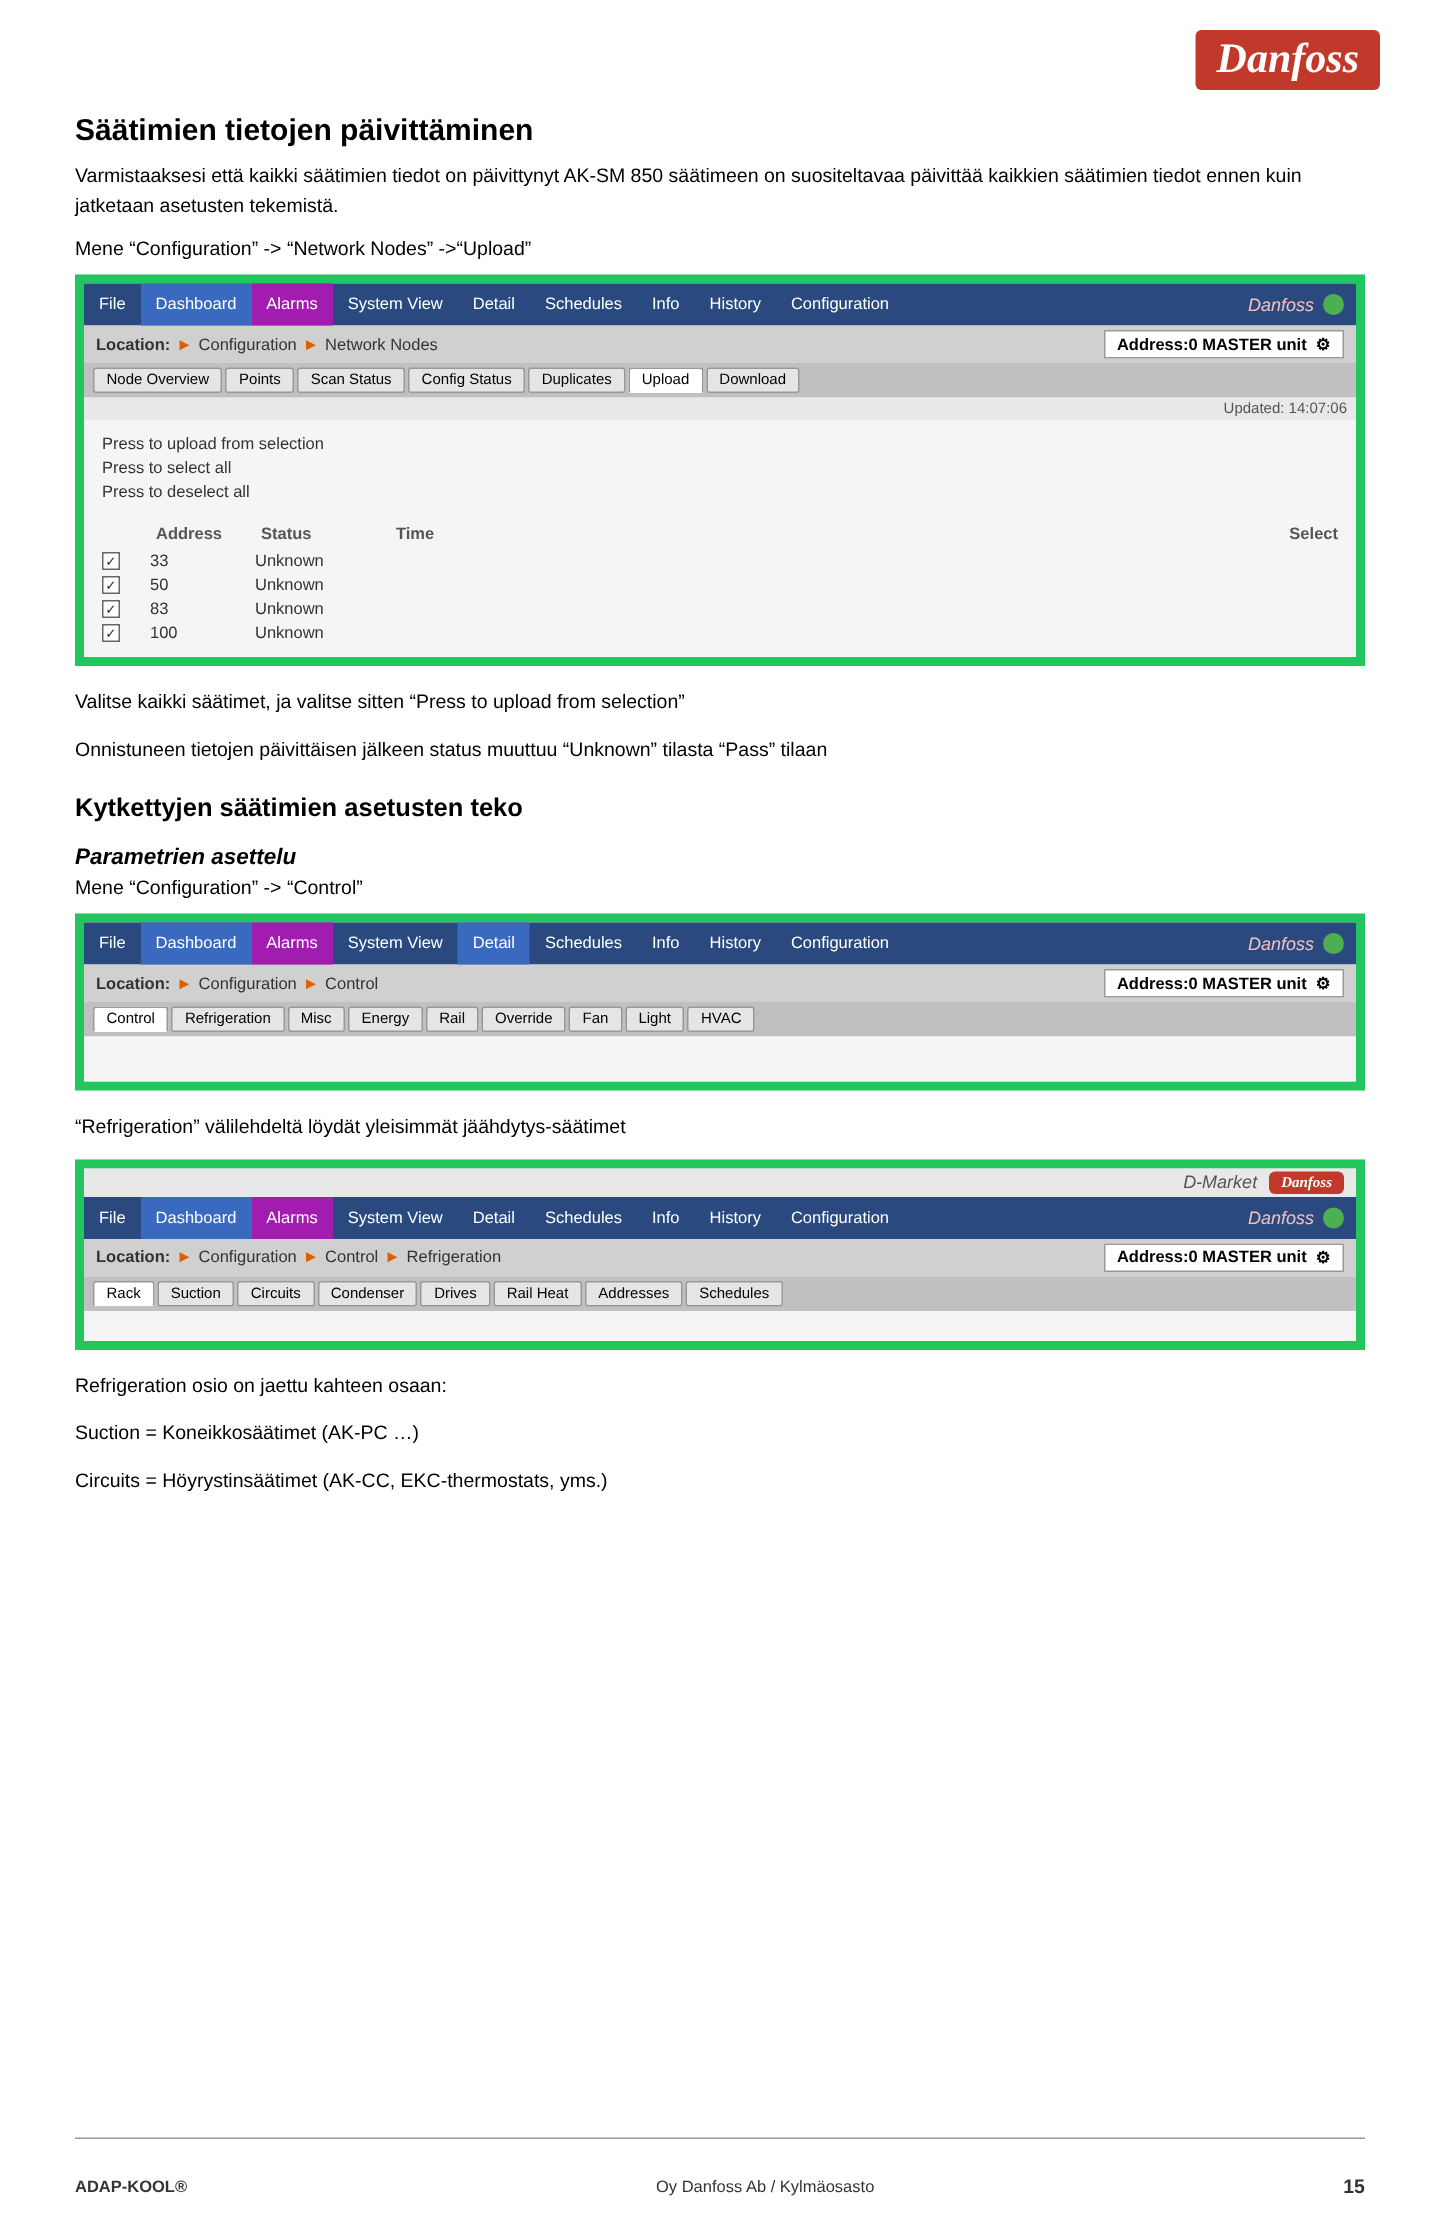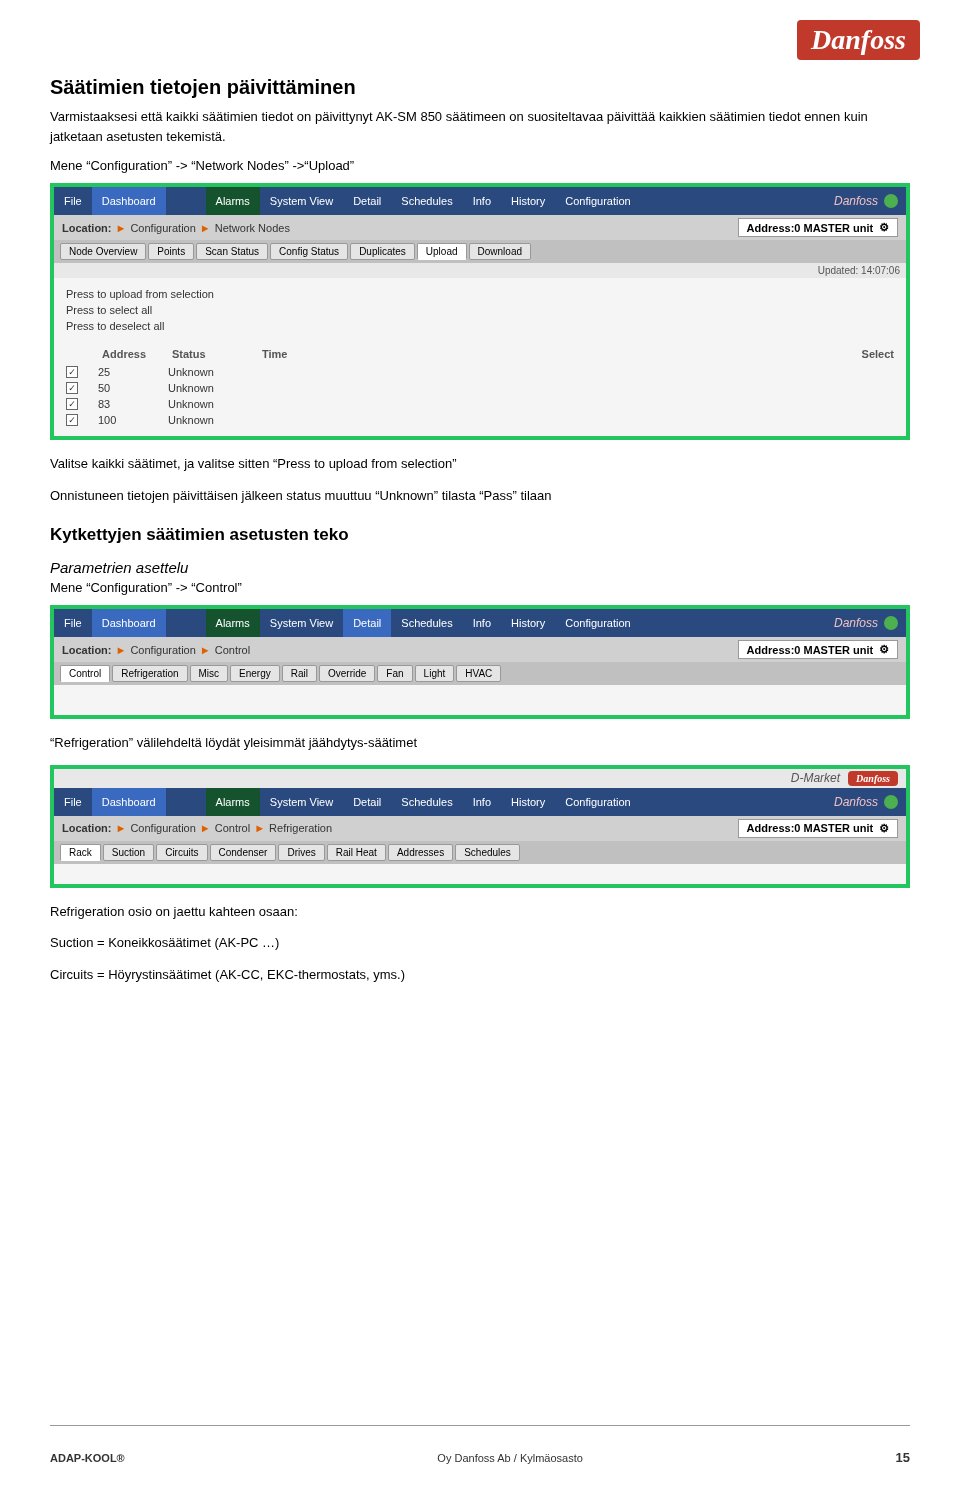--- a/index.html
+++ b/index.html
@@ -50,21 +50,21 @@
       margin-bottom: 12px;
     }
 
     p.instruction {
       font-size: 13px;
       margin-bottom: 6px;
     }
 
     
     .screenshot-frame {
-      border: 4px solid #22c55e;
+      border: 6px solid #22c55e;
       margin: 10px 0 14px 0;
       background: #e8e8e8;
       font-size: 11px;
     }
 
     
     .nav-bar {
       background: #2a4a7f;
       display: flex;
       align-items: center;
@@ -77,23 +77,22 @@
       padding: 0 10px;
       height: 28px;
       display: flex;
       align-items: center;
       font-size: 11px;
       cursor: pointer;
       white-space: nowrap;
     }
 
     .nav-bar .nav-item.active-alarm {
-      background: #14532d;
+      background: #a21caf;
       color: #fff;
-      margin-left: 40px;
     }
 
     .nav-bar .nav-item.highlighted {
       background: #3a6abf;
     }
 
     .nav-bar .nav-spacer {
       flex: 1;
     }
 
@@ -216,21 +215,21 @@
     
     h2.section-title {
       font-size: 17px;
       font-weight: bold;
       margin: 20px 0 6px 0;
     }
 
     h3.subsection-title {
       font-size: 15px;
       font-style: italic;
-      font-weight: normal;
+      font-weight: bold;
       margin: 14px 0 4px 0;
     }
 
     
     .page-footer {
       position: absolute;
       bottom: 20px;
       left: 50px;
       right: 50px;
       display: flex;
@@ -367,21 +366,21 @@
         <span style="width:16px;"></span>
         <span style="width:50px;">Address</span>
         <span style="width:70px;">Status</span>
         <span style="width:60px;">Time</span>
         <span style="flex:1;"></span>
         <span>Select</span>
       </div>
 
       <div class="ss-row" style="gap:20px;">
         <div class="ss-checkbox">✓</div>
-        <span style="width:50px;">25</span>
+        <span style="width:50px;">33</span>
         <span style="width:70px;">Unknown</span>
       </div>
       <div class="ss-row" style="gap:20px;">
         <div class="ss-checkbox">✓</div>
         <span style="width:50px;">50</span>
         <span style="width:70px;">Unknown</span>
       </div>
       <div class="ss-row" style="gap:20px;">
         <div class="ss-checkbox">✓</div>
         <span style="width:50px;">83</span>

